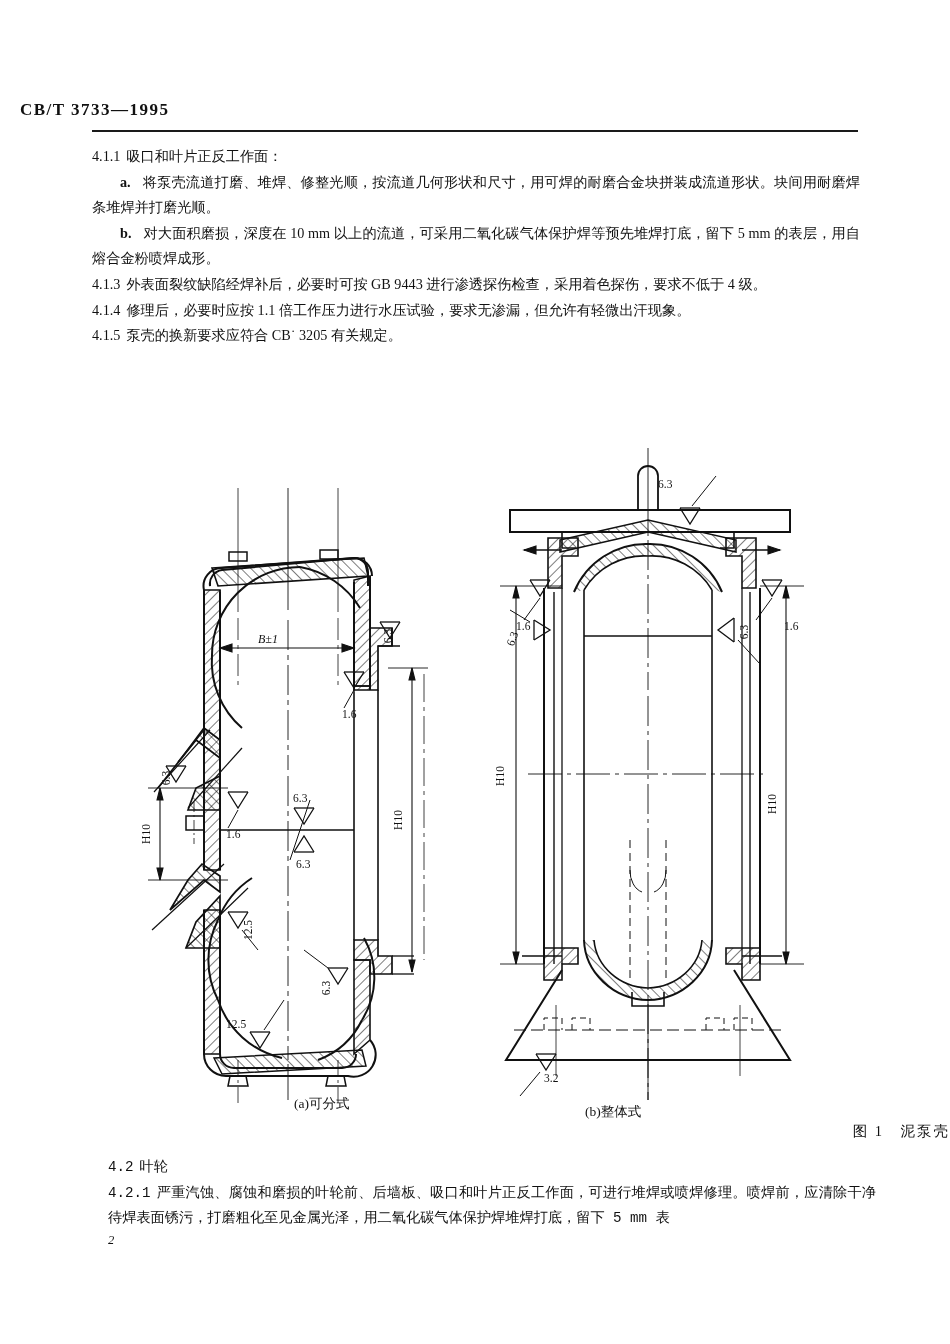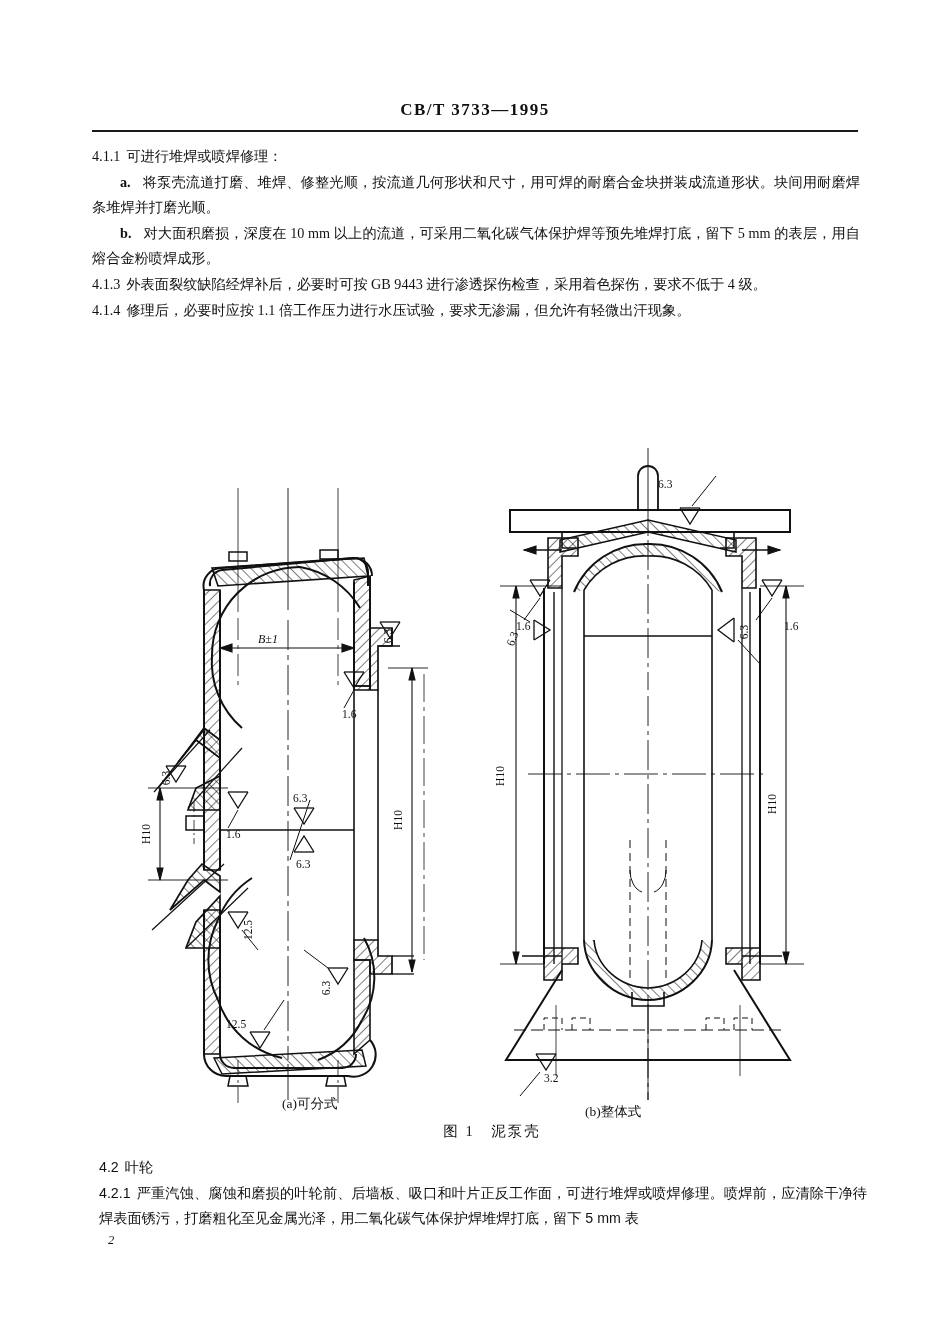--- a/index.html
+++ b/index.html
@@ -21,25 +21,26 @@
     left: 0; top: 0;
     width: 950px;
     height: 1344px;
   }
 
   
   .header-title {
     position: absolute;
     left: 0; right: 0;
     top: 100px;
-    text-align: center;
+    text-align: left;
     font-family: "Liberation Serif", "DejaVu Serif", serif;
     font-size: 17px;
     font-weight: bold;
     letter-spacing: 1.5px;
+    padding-left: 20px;
   }
   .header-rule {
     position: absolute;
     left: 92px;
     top: 130px;
     width: 766px;
     height: 2px;
     background: #1a1a1a;
   }
 
@@ -83,47 +84,47 @@
   .fig-caption-row {
     position: absolute;
     left: 92px;
     top: 1095px;
     width: 768px;
     height: 22px;
     font-size: 13.5px;
   }
   .cap-a {
     position: absolute;
-    left: 190px;
+    left: 202px;
     top: 0;
   }
   .cap-b {
     position: absolute;
     left: 493px;
     top: 8px;
   }
   .fig-title {
     position: absolute;
     left: 0; right: 0;
     top: 1122px;
-    text-align: center;
+    text-align: right;
     font-size: 14.5px;
     letter-spacing: 2px;
     margin-left: 34px;
   }
 
   
   .body-text-2 {
     position: absolute;
-    left: 99px;
+    left: 108px;
     top: 1155px;
     width: 768px;
     font-size: 14.2px;
     line-height: 25.6px;
-    font-family: Liberation Sans, sans-serif;
+    font-family: Liberation Mono, monospace;
   }
   .body-text-2 p { margin: 0; text-align: justify; text-justify: inter-character; }
 
   .page-number {
     position: absolute;
     left: 108px;
     top: 1233px;
     font-size: 12.5px;
     font-style: italic;
     font-family: "Liberation Serif", "DejaVu Serif", serif;
@@ -140,33 +141,36 @@
 </head>
 <body>
 
 <div class="page">
 
   <div class="header-title">CB/T 3733—1995</div>
   <div class="header-rule"></div>
 
   <div class="body-text">
     <p>
-      <span class="clause-num">4.1.1</span><span>可进行堆焊或喷焊修理：</span>
+      <span class="clause-num">4.1.1</span><span>吸口和叶片正反工作面：</span>
     </p>
     <p class="indent">
       <span class="sub-label">a.</span><span>将泵壳流道打磨、堆焊、修整光顺，按流道几何形状和尺寸，用可焊的耐磨合金块拼装成流道形状。块间用耐磨焊条堆焊并打磨光顺。</span>
     </p>
     <p class="indent">
       <span class="sub-label">b.</span><span>对大面积磨损，深度在 10 mm 以上的流道，可采用二氧化碳气体保护焊等预先堆焊打底，留下 5 mm 的表层，用自熔合金粉喷焊成形。</span>
     </p>
     <p>
       <span class="clause-num">4.1.3</span><span>外表面裂纹缺陷经焊补后，必要时可按 GB 9443 进行渗透探伤检查，采用着色探伤，要求不低于 4 级。</span>
     </p>
     <p>
       <span class="clause-num">4.1.4</span><span>修理后，必要时应按 1.1 倍工作压力进行水压试验，要求无渗漏，但允许有轻微出汗现象。</span>
+    </p>
+    <p>
+      <span class="clause-num">4.1.5</span><span>泵壳的换新要求应符合 CB˙ 3205 有关规定。</span>
     </p>
   </div>
 
   <div class="figure-area">
     <svg class="fig-svg" width="768" height="680" viewBox="0 0 768 680">
       <defs>
         <pattern id="hatchR" width="7" height="7" patternUnits="userSpaceOnUse" patternTransform="rotate(45)">
           <line x1="0" y1="0" x2="0" y2="7" stroke="#111" stroke-width="1.1"></line>
         </pattern>
         <pattern id="hatchL" width="7" height="7" patternUnits="userSpaceOnUse" patternTransform="rotate(-45)">

